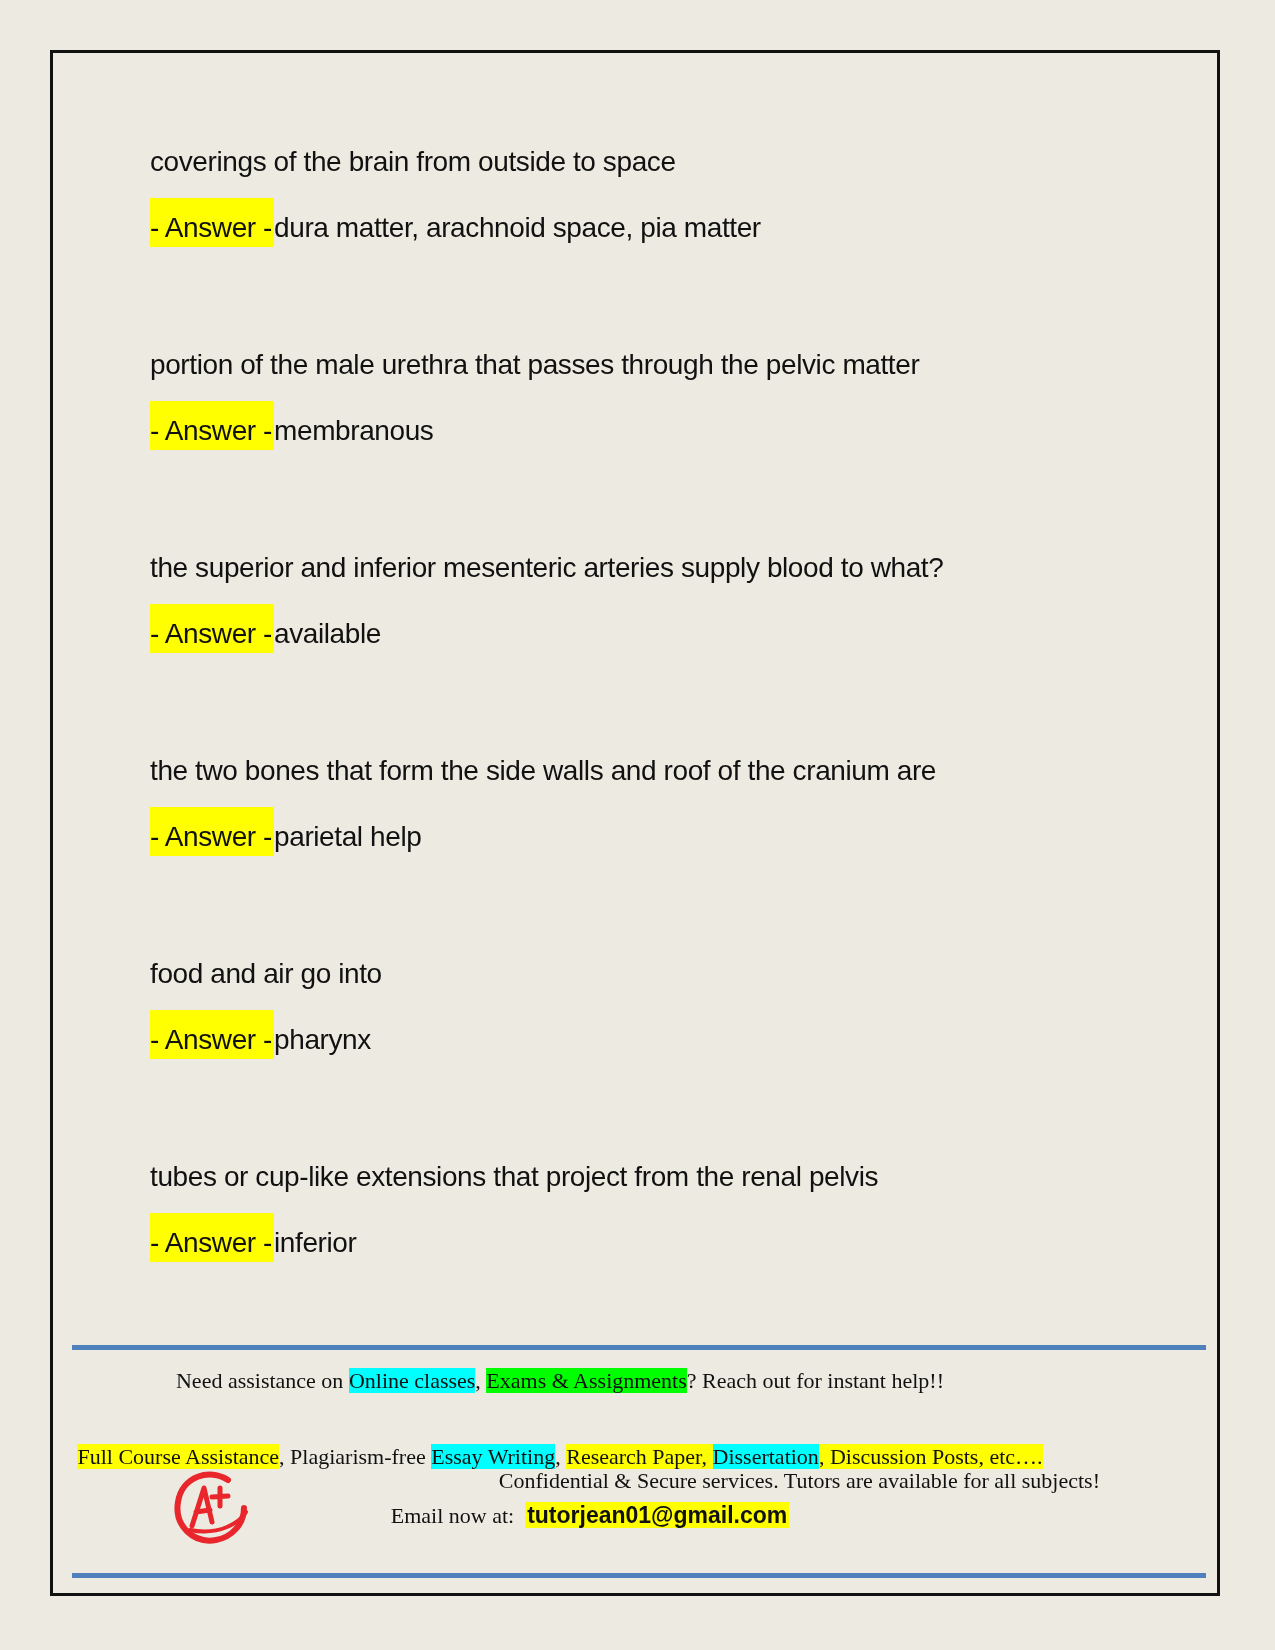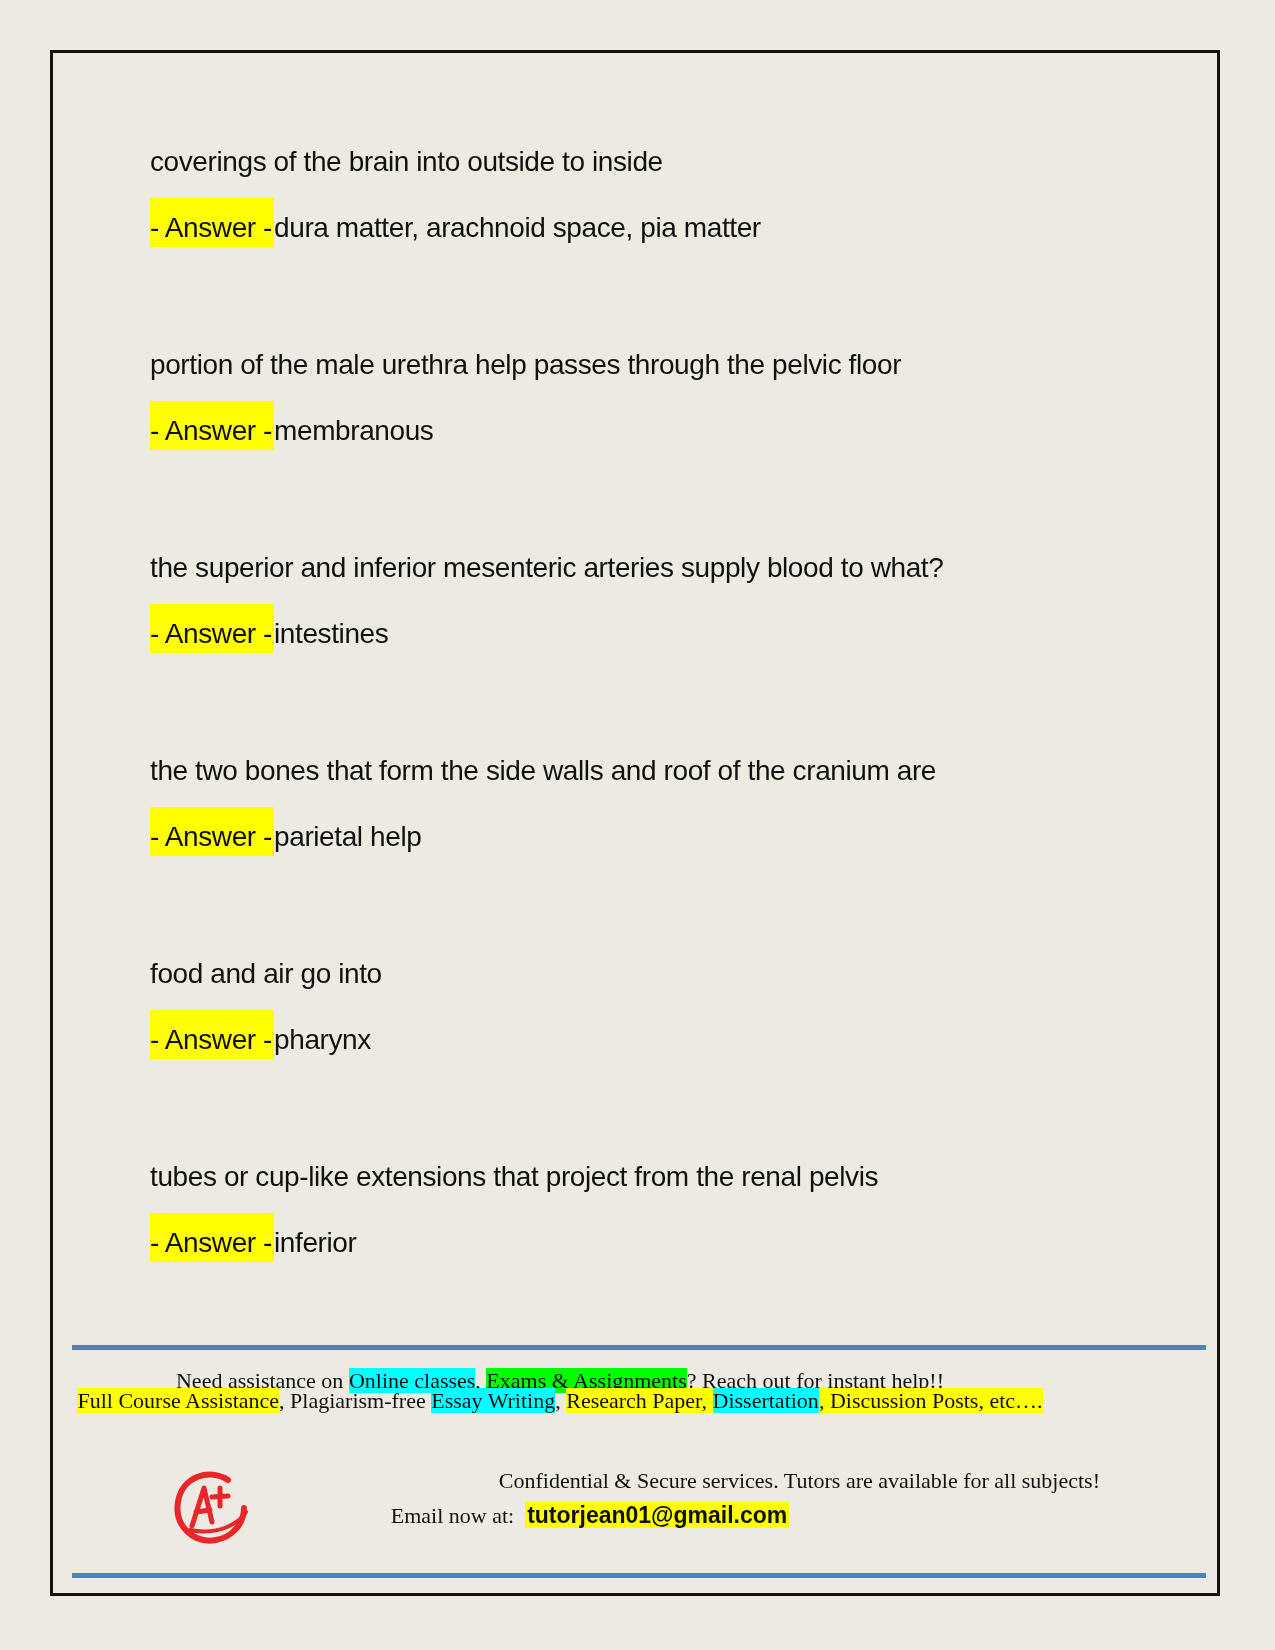--- a/index.html
+++ b/index.html
@@ -36,32 +36,32 @@
     background:#ffff00; padding:0 2px;
   }
   .logo { position:absolute; left:170px; top:1468px; width:80px; height:80px; }
 </style>
 </head>
 <body>
 
 <div class="frame"></div>
 
 <div class="qa" style="top:146px;">
-  <div class="question">coverings of the brain into outside to inside</div>
+  <div class="question">coverings of the brain from outside to space</div>
   <div class="answer"><span class="hl">- Answer -</span><span>dura matter, arachnoid space, pia matter</span></div>
 </div>
 
 <div class="qa" style="top:349px;">
-  <div class="question">portion of the male urethra help passes through the pelvic floor</div>
+  <div class="question">portion of the male urethra that passes through the pelvic matter</div>
   <div class="answer"><span class="hl">- Answer -</span><span>membranous</span></div>
 </div>
 
 <div class="qa" style="top:552px;">
   <div class="question">the superior and inferior mesenteric arteries supply blood to what?</div>
-  <div class="answer"><span class="hl">- Answer -</span><span>intestines</span></div>
+  <div class="answer"><span class="hl">- Answer -</span><span>available</span></div>
 </div>
 
 <div class="qa" style="top:755px;">
   <div class="question">the two bones that form the side walls and roof of the cranium are</div>
   <div class="answer"><span class="hl">- Answer -</span><span>parietal help</span></div>
 </div>
 
 <div class="qa" style="top:958px;">
   <div class="question">food and air go into</div>
   <div class="answer"><span class="hl">- Answer -</span><span>pharynx</span></div>
@@ -71,21 +71,21 @@
   <div class="question">tubes or cup-like extensions that project from the renal pelvis</div>
   <div class="answer"><span class="hl">- Answer -</span><span>inferior</span></div>
 </div>
 
 <div class="rule" style="top:1345px;"></div>
 
 <div class="footer-line" style="top:1368px;">
   <span>Need assistance on </span><span class="cyan">Online classes</span><span>, </span><span class="green">Exams &amp; Assignments</span><span>? Reach out for instant help!!</span>
 </div>
 
-<div class="footer-line" style="top:1388px;">
+<div class="footer-line" style="top:1444px;">
   <span class="yellow">Full Course Assistance</span><span>, Plagiarism-free </span><span class="cyan">Essay Writing</span><span>, </span><span class="yellow">Research Paper, </span><span class="cyan">Dissertation</span><span class="yellow">, Discussion Posts, etc….</span>
 </div>
 
 <svg class="logo" viewBox="0 0 80 80">
   <path d="M58 12 C40 0 12 8 8 34 C4 58 24 76 46 72 C62 69 74 56 74 40" fill="none" stroke="#e8262b" stroke-width="6" stroke-linecap="round"></path>
   <path d="M20 62 C50 68 70 54 76 44" fill="none" stroke="#e8262b" stroke-width="4" stroke-linecap="round"></path>
   <path d="M22 58 L34 20 L42 54 M26 44 L40 42" fill="none" stroke="#e8262b" stroke-width="5" stroke-linecap="round" stroke-linejoin="round"></path>
   <path d="M50 20 L50 38 M42 29 L58 28" fill="none" stroke="#e8262b" stroke-width="5" stroke-linecap="round"></path>
 </svg>
 

